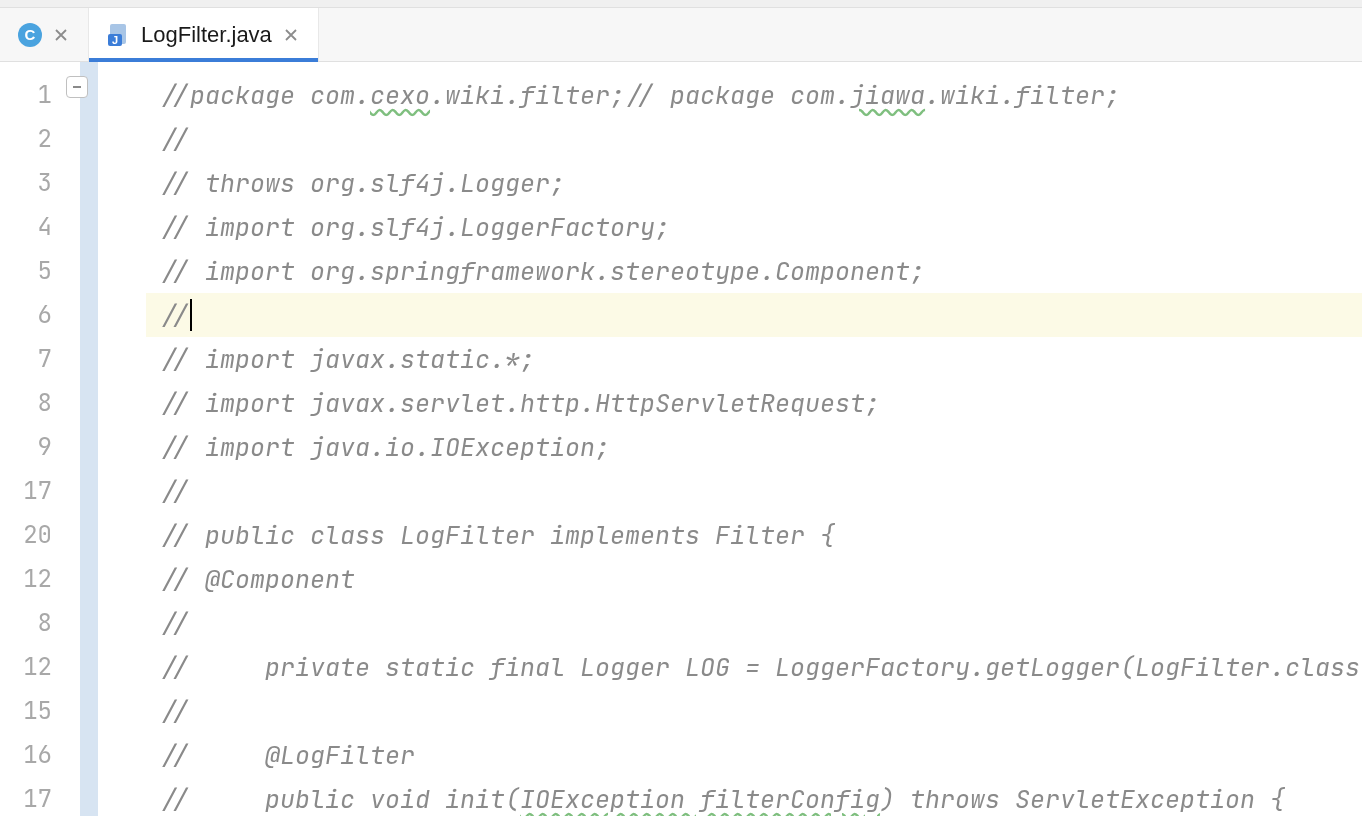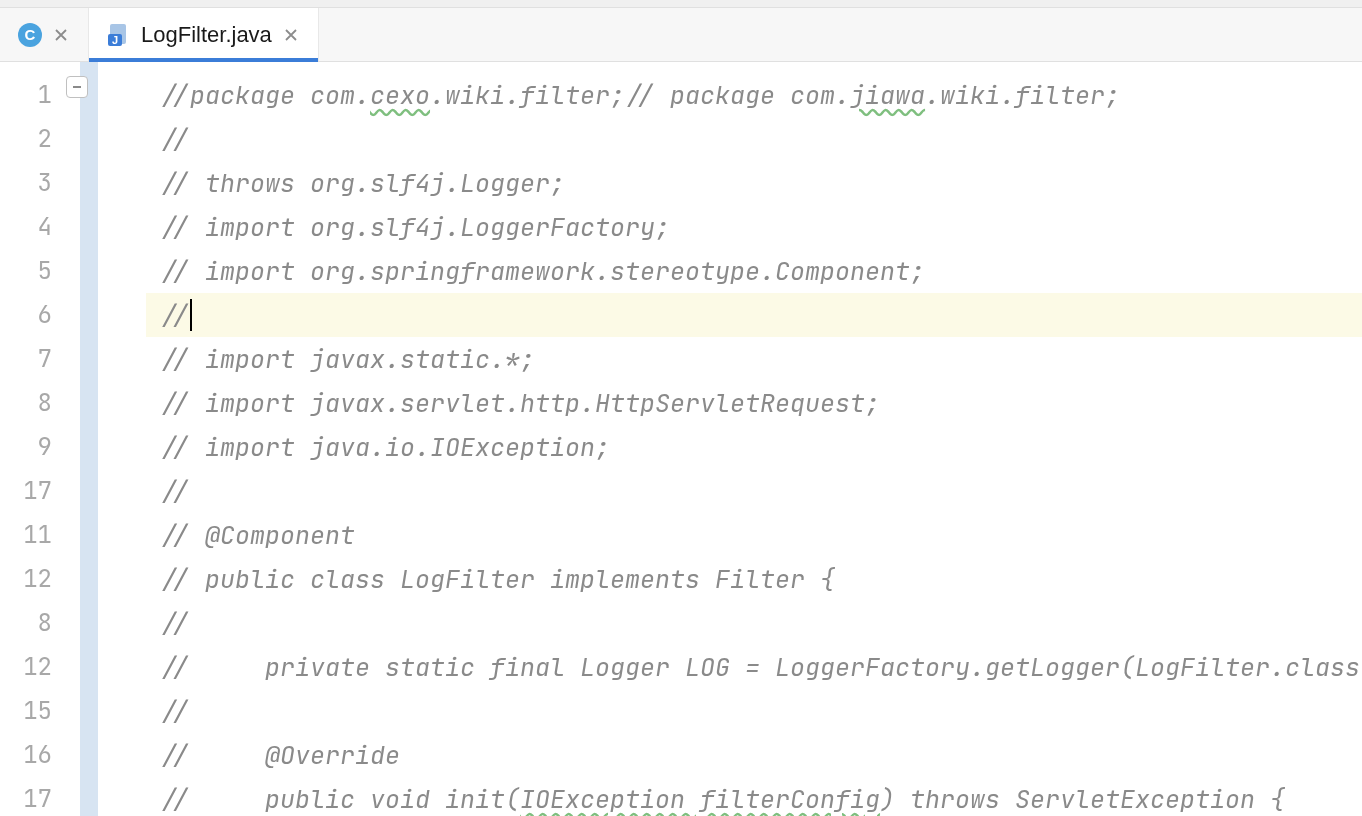--- a/index.html
+++ b/index.html
@@ -199,21 +199,21 @@
       <div class="line-number">1</div>
       <div class="line-number">2</div>
       <div class="line-number">3</div>
       <div class="line-number">4</div>
       <div class="line-number">5</div>
       <div class="line-number">6</div>
       <div class="line-number">7</div>
       <div class="line-number">8</div>
       <div class="line-number">9</div>
       <div class="line-number">17</div>
-      <div class="line-number">11</div>
+      <div class="line-number">20</div>
       <div class="line-number">12</div>
       <div class="line-number">8</div>
       <div class="line-number">12</div>
       <div class="line-number">15</div>
       <div class="line-number">16</div>
       <div class="line-number">17</div>
     </div>
   <div class="gutter-strip">
     <div class="fold-marker"></div>
   </div>
@@ -221,21 +221,21 @@
       <div class="code-line">//package com.<span class="typo-underline">cexo</span>.wiki.filter;// package com.<span class="typo-underline">jiawa</span>.wiki.filter;</div>
       <div class="code-line">//</div>
       <div class="code-line">// throws org.slf4j.Logger;</div>
       <div class="code-line">// import org.slf4j.LoggerFactory;</div>
       <div class="code-line">// import org.springframework.stereotype.Component;</div>
       <div class="code-line current">//<span class="cursor"></span></div>
       <div class="code-line">// import javax.static.*;</div>
       <div class="code-line">// import javax.servlet.http.HttpServletRequest;</div>
       <div class="code-line">// import java.io.IOException;</div>
       <div class="code-line">//</div>
+      <div class="code-line">// public class LogFilter implements Filter {</div>
       <div class="code-line">// @Component</div>
-      <div class="code-line">// public class LogFilter implements Filter {</div>
       <div class="code-line">//</div>
       <div class="code-line">//     private static final Logger LOG = LoggerFactory.getLogger(LogFilter.class</div>
       <div class="code-line">//</div>
-      <div class="code-line">//     @Override</div>
+      <div class="code-line">//     @LogFilter</div>
       <div class="code-line">//     public void init(<span class="typo-underline">IOException filterConfig</span>) throws ServletException {</div>
     </div>
 </div>
 
 </body></html>

